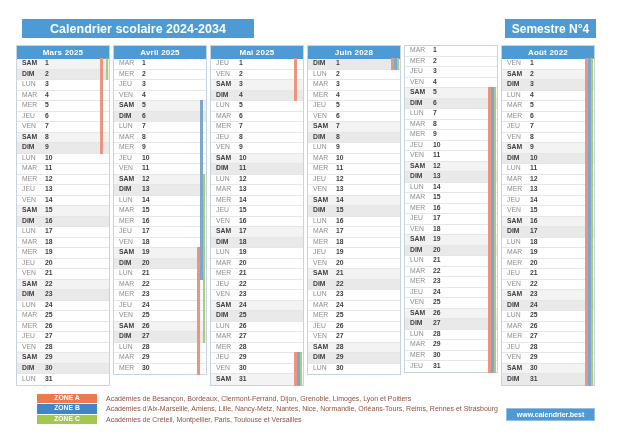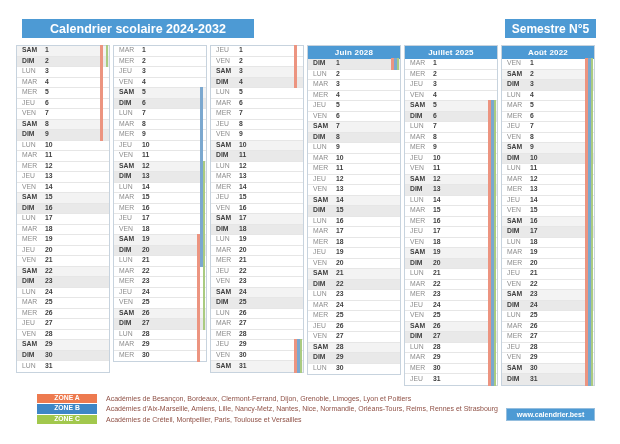--- a/index.html
+++ b/index.html
@@ -55,26 +55,27 @@
     position:absolute;left:506px;top:408px;width:89px;height:13px;
     background:#4d9ad4;border:1px solid #95bede;box-sizing:border-box;
     color:#fff;font-size:7px;font-weight:bold;
     display:flex;align-items:center;justify-content:center;
     text-decoration:none;cursor:pointer;
   }
 </style>
 </head>
 <body>
 
-<div class="titlebar">Calendrier scolaire 2024-2032</div>
+<div class="titlebar">Calendrier scolaire 2024-2034</div>
 
-<div class="sem-badge">Semestre N°5</div>
+<div class="sem-badge">Semestre N°4</div>
 
 <div class="months">
     <div class="mcol">
+      <div class="mhead">Mars 2025</div>
       <div class="drow sam">
         <span class="dname">SAM</span>
         <span class="dnum">1</span>
         <div class="vbar laneA" style="background: rgb(236, 148, 128);"></div>
         <div class="vbar laneC" style="background: rgb(170, 203, 129);"></div>
       </div>
       <div class="drow dim">
         <span class="dname">DIM</span>
         <span class="dnum">2</span>
         <div class="vbar laneA" style="background: rgb(236, 148, 128);"></div>
@@ -198,20 +199,21 @@
       <div class="drow dim">
         <span class="dname">DIM</span>
         <span class="dnum">30</span>
       </div>
       <div class="drow">
         <span class="dname">LUN</span>
         <span class="dnum">31</span>
       </div>
     </div>
     <div class="mcol">
+      <div class="mhead">Avril 2025</div>
       <div class="drow">
         <span class="dname">MAR</span>
         <span class="dnum">1</span>
       </div>
       <div class="drow">
         <span class="dname">MER</span>
         <span class="dnum">2</span>
       </div>
       <div class="drow">
         <span class="dname">JEU</span>
@@ -365,20 +367,21 @@
         <span class="dnum">29</span>
         <div class="vbar laneA" style="background: rgb(236, 148, 128);"></div>
       </div>
       <div class="drow">
         <span class="dname">MER</span>
         <span class="dnum">30</span>
         <div class="vbar laneA" style="background: rgb(236, 148, 128);"></div>
       </div>
     </div>
     <div class="mcol">
+      <div class="mhead">Mai 2025</div>
       <div class="drow">
         <span class="dname">JEU</span>
         <span class="dnum">1</span>
         <div class="vbar laneA" style="background: rgb(236, 148, 128);"></div>
       </div>
       <div class="drow">
         <span class="dname">VEN</span>
         <span class="dnum">2</span>
         <div class="vbar laneA" style="background: rgb(236, 148, 128);"></div>
       </div>
@@ -630,21 +633,20 @@
       <div class="drow dim">
         <span class="dname">DIM</span>
         <span class="dnum">29</span>
       </div>
       <div class="drow">
         <span class="dname">LUN</span>
         <span class="dnum">30</span>
       </div>
     </div>
     <div class="mcol">
-      <div class="mhead">Juillet 2025</div>
       <div class="drow">
         <span class="dname">MAR</span>
         <span class="dnum">1</span>
       </div>
       <div class="drow">
         <span class="dname">MER</span>
         <span class="dnum">2</span>
       </div>
       <div class="drow">
         <span class="dname">JEU</span>

